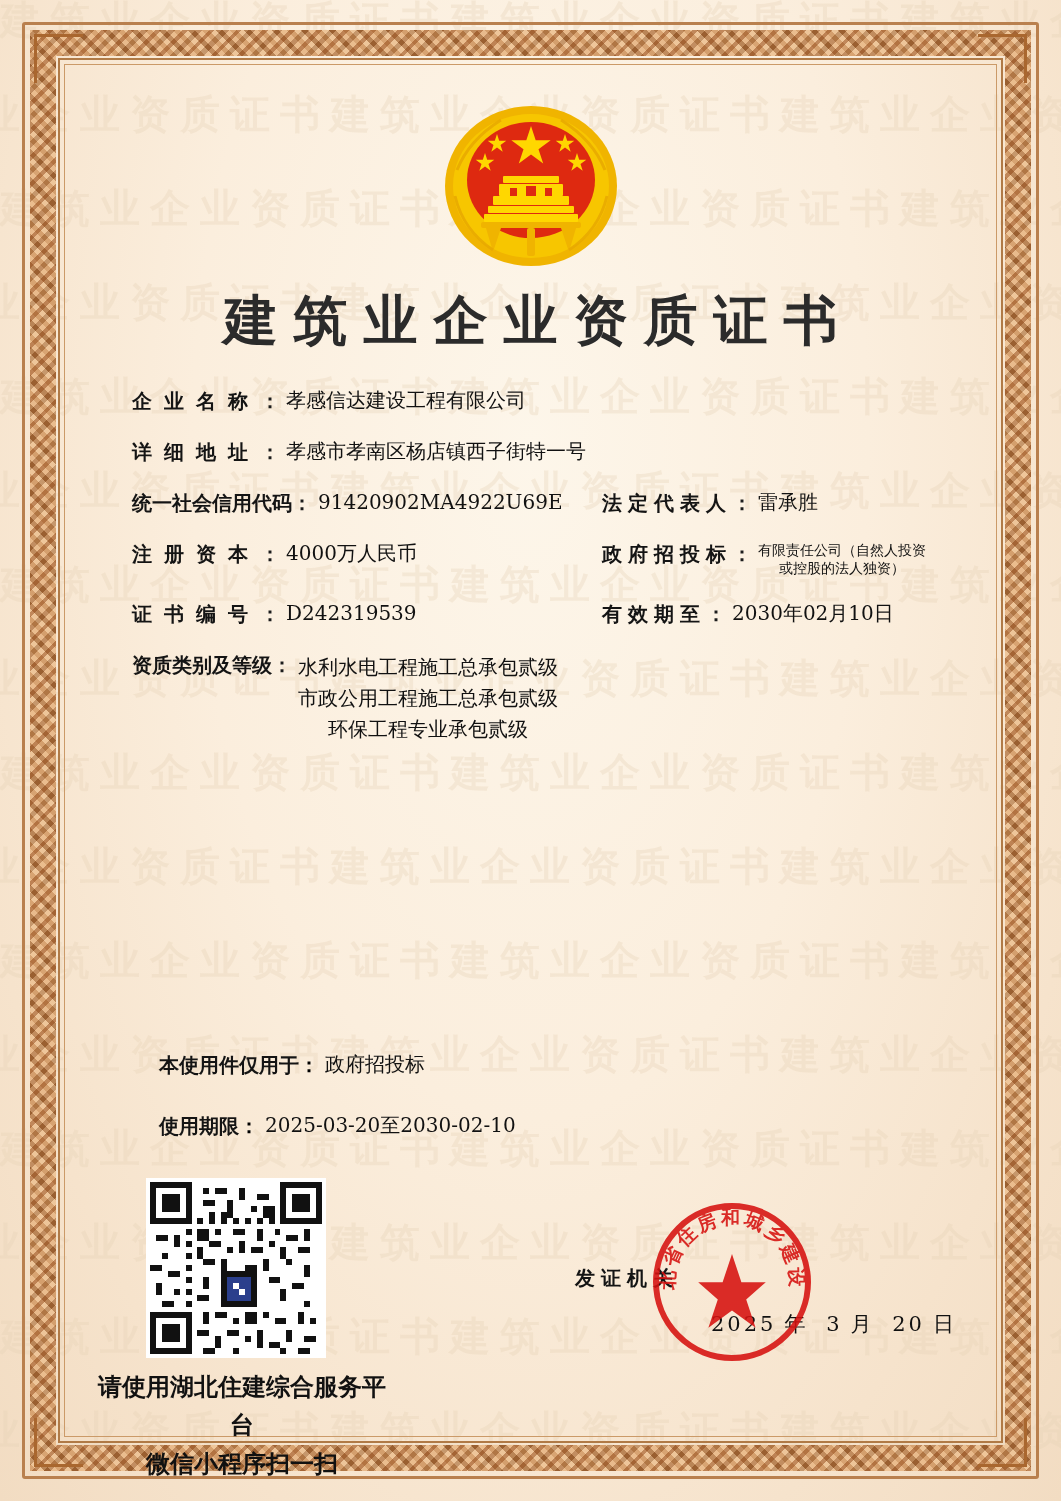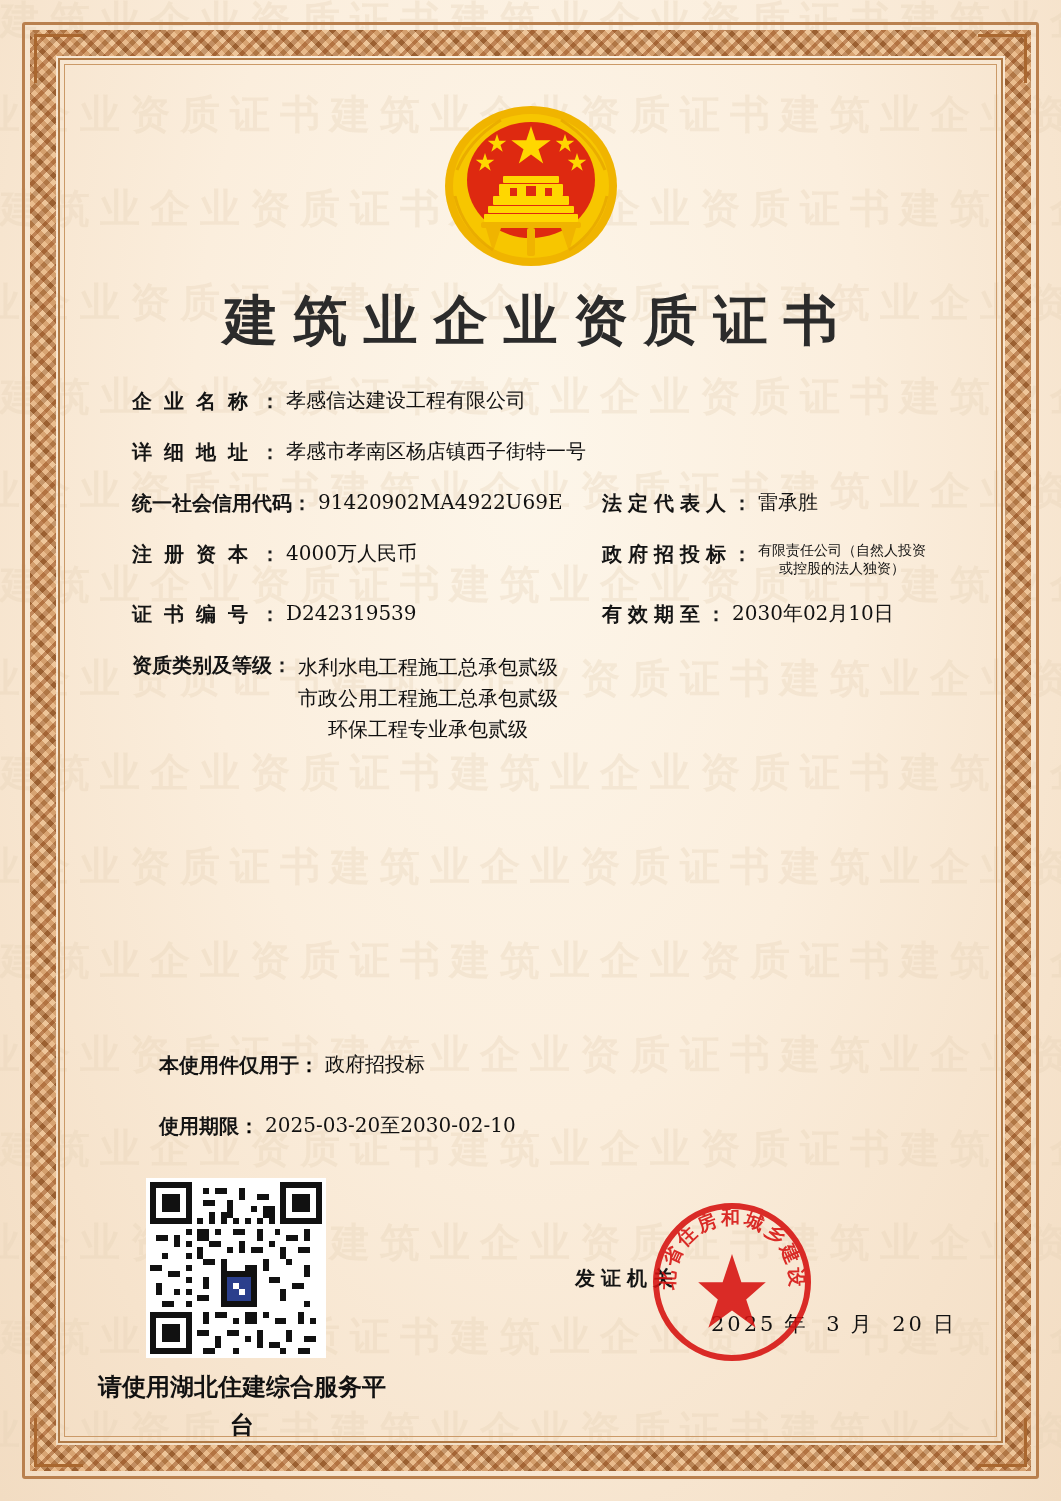--- a/index.html
+++ b/index.html
@@ -516,20 +516,21 @@
       </g>
       <g fill="#ffffff">
         <rect x="14" y="17" width="1" height="1"></rect>
           <rect x="15" y="18" width="1" height="1"></rect>
       </g>
     </svg>
   </div>
 
   <div class="qr-caption">
     <div>请使用湖北住建综合服务平台</div>
+    <div>微信小程序扫一扫</div>
   </div>
 
   <div class="issuer">发证机关</div>
 
   <div class="issue-date">
     <span>2025</span><span>年</span>
     <span>3</span><span>月</span>
     <span>20</span><span>日</span>
   </div>
 

